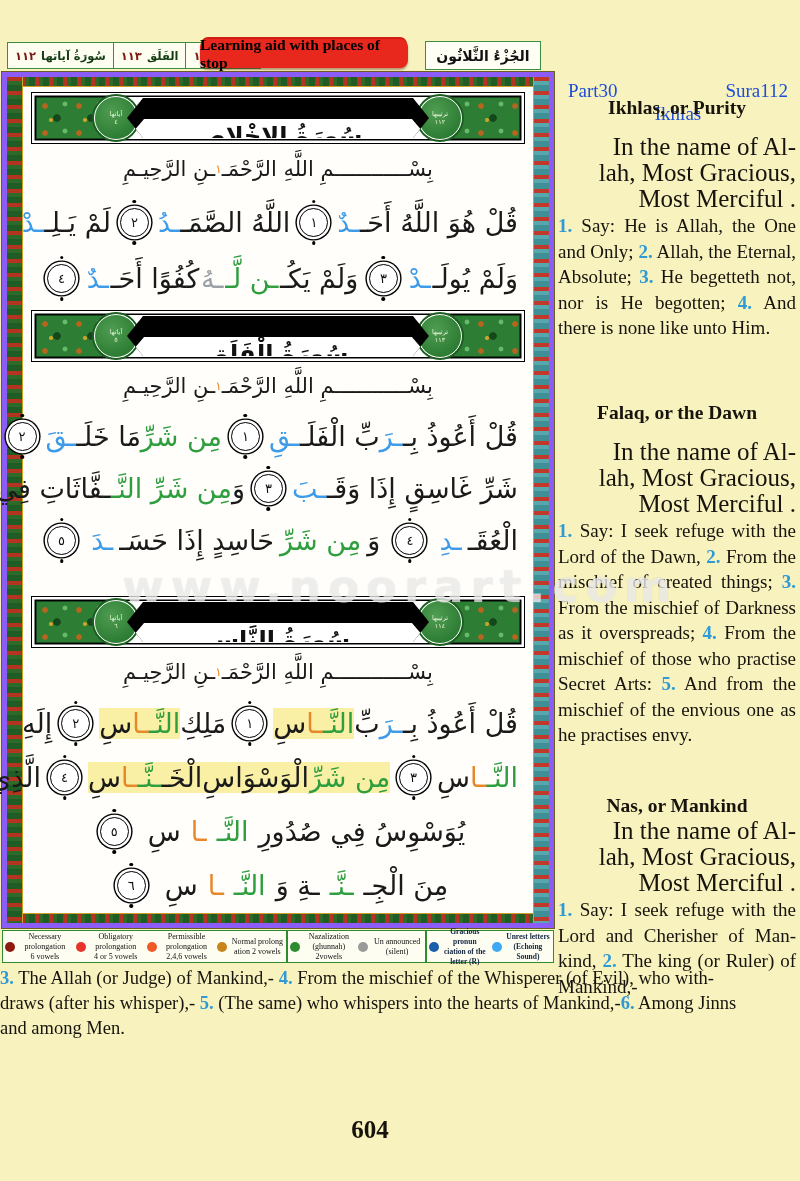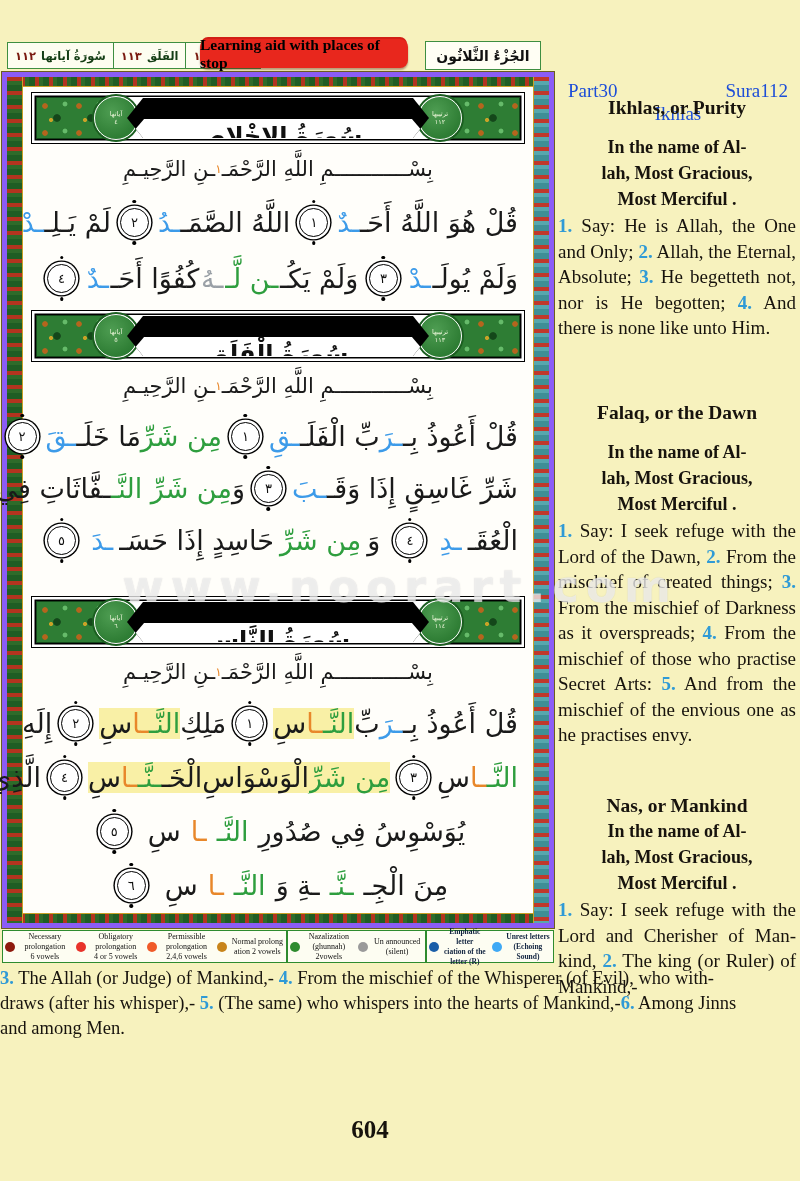--- a/index.html
+++ b/index.html
@@ -68,21 +68,21 @@
   .footer .fline{text-align:justify;}
   .footer .fline:last-child{text-align:left;}
   .vn{color:#2f9ad6;font-weight:bold;}
 
   .page-num{position:absolute;left:0;top:1116px;width:740px;text-align:center;font-size:25px;font-weight:bold;color:#17130d;}
 
   
   .eng-col{position:absolute;left:558px;top:0;width:240px;color:#17130d;}
   .esec{position:absolute;left:0;width:238px;}
   .etitle{font-weight:bold;font-size:19.5px;text-align:center;line-height:25px;}
-  .ebis{font-weight:bold;font-size:18px;text-align:center;line-height:26px;margin-top:14px;}
+  .ebis{font-weight:normal;font-size:25px;text-align:right;line-height:26px;margin-top:14px;}
   .everses{font-size:19px;line-height:25.5px;text-align:justify;margin-top:1px;}
 
   
   .watermark{position:absolute;left:0;top:560px;width:100%;text-align:center;font-family:"DejaVu Sans",sans-serif;font-weight:bold;font-size:45px;letter-spacing:7px;color:rgba(255,255,255,0.62);text-shadow:0 0 1px rgba(150,150,150,0.45);pointer-events:none;z-index:40;}
 </style>
 </head>
 <body>
 
 <div class="page">
 
@@ -319,21 +319,21 @@
           <span class="lg-txt">
             <span>Un announced</span>
             <span>(silent)</span>
           </span>
         </div>
       </div>
       <div class="lg-group" style="flex: 1.85 1 0%;">
         <div class="lg-item bold">
           <span class="lg-dot" style="background: rgb(26, 94, 168);"></span>
           <span class="lg-txt">
-            <span>Emphatic letter</span>
+            <span>Gracious pronun</span>
             <span>ciation of the letter (R)</span>
           </span>
         </div>
         <div class="lg-item bold">
           <span class="lg-dot" style="background: rgb(63, 169, 245);"></span>
           <span class="lg-txt">
             <span>Unrest letters</span>
             <span>(Echoing Sound)</span>
           </span>
         </div>

